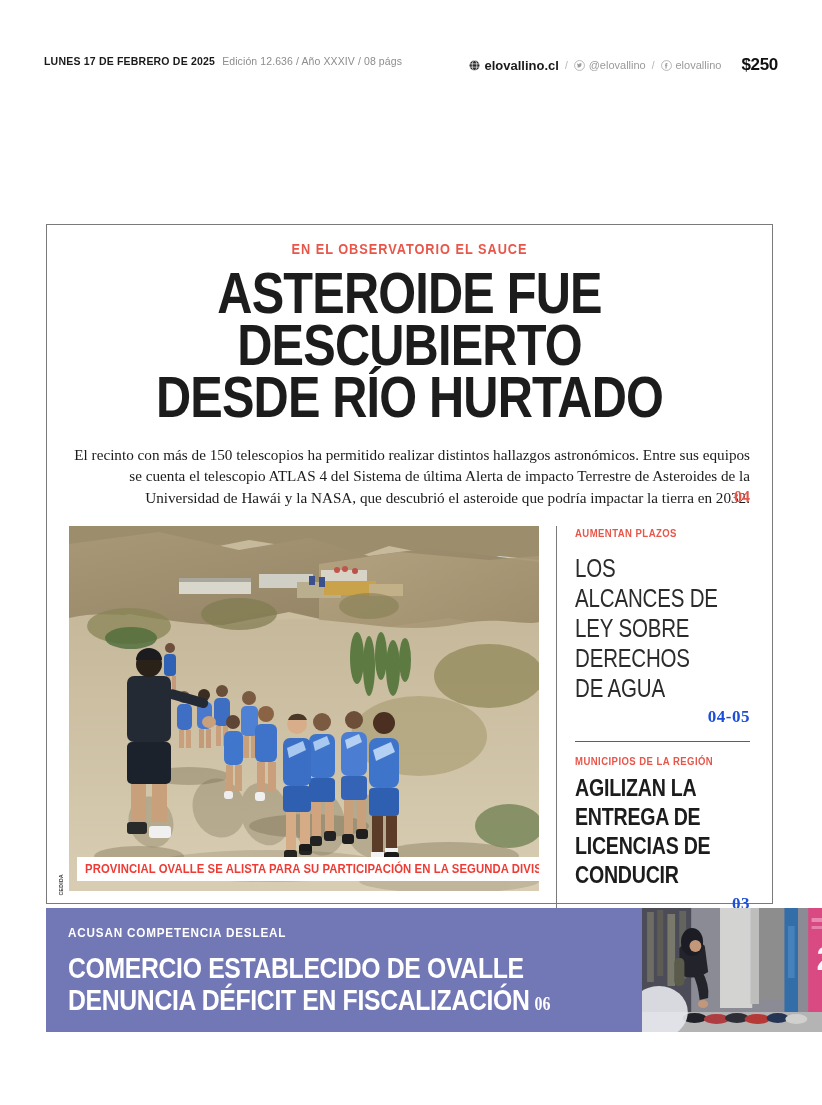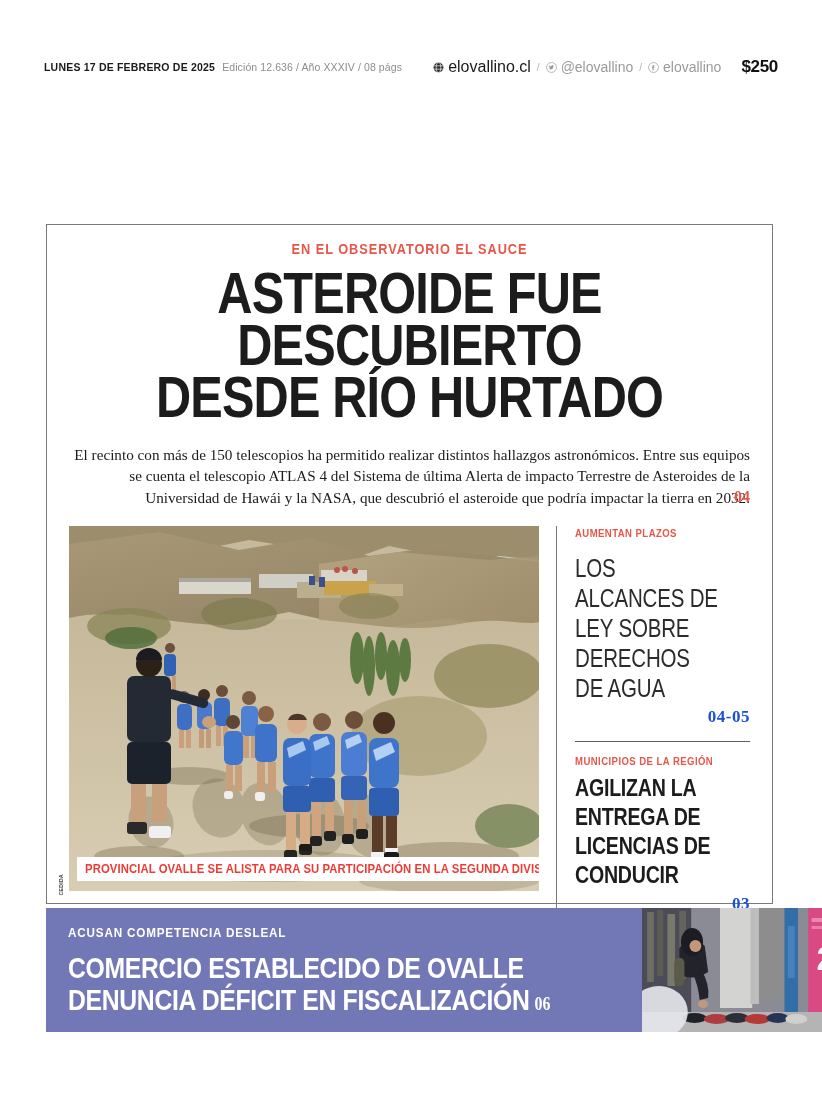--- a/index.html
+++ b/index.html
@@ -7,32 +7,32 @@
     width:822px; height:1105px;
     background:#ffffff;
     font-family:"Liberation Sans", sans-serif;
     -webkit-font-smoothing:antialiased;
   }
   .page { position:relative; width:822px; height:1105px; background:#fff; overflow:hidden; }
 
   
   .topbar {
     position:absolute; left:44px; top:55px; width:734px; height:24px;
-    display:flex; align-items:center; justify-content:space-between;
+    display:flex; align-items:flex-start; justify-content:space-between;
   }
   .topbar-left { display:flex; align-items:baseline; gap:7px; white-space:nowrap; }
   .date-label {
     font-weight:bold; font-size:10.5px; letter-spacing:.2px; color:#1a1a1a;
   }
   .edition-label { font-size:10.5px; color:#8d8d8d; letter-spacing:.1px; }
   .topbar-right { display:flex; align-items:center; gap:6px; white-space:nowrap; }
   .social-item { display:flex; align-items:center; gap:4px; }
   .social-sep { color:#b5b5b5; font-size:10px; }
-  .site-name { font-weight:normal; font-size:16px; color:#1a1a1a; }
-  .social-handle { font-size:14px; color:#9a9a9a; }
+  .site-name { font-weight:bold; font-size:13px; color:#1a1a1a; }
+  .social-handle { font-size:11px; color:#9a9a9a; }
   .ico { display:inline-block; line-height:0; }
   .ico svg { display:block; }
   .price { font-weight:bold; font-size:17px; color:#111; margin-left:14px; letter-spacing:-.3px; }
 
   
   .masthead {
     position:absolute; left:46px; top:93px; width:727px; height:101px;
     background:#13a04a; display:flex; align-items:center; justify-content:center;
   }
   .masthead-title {

